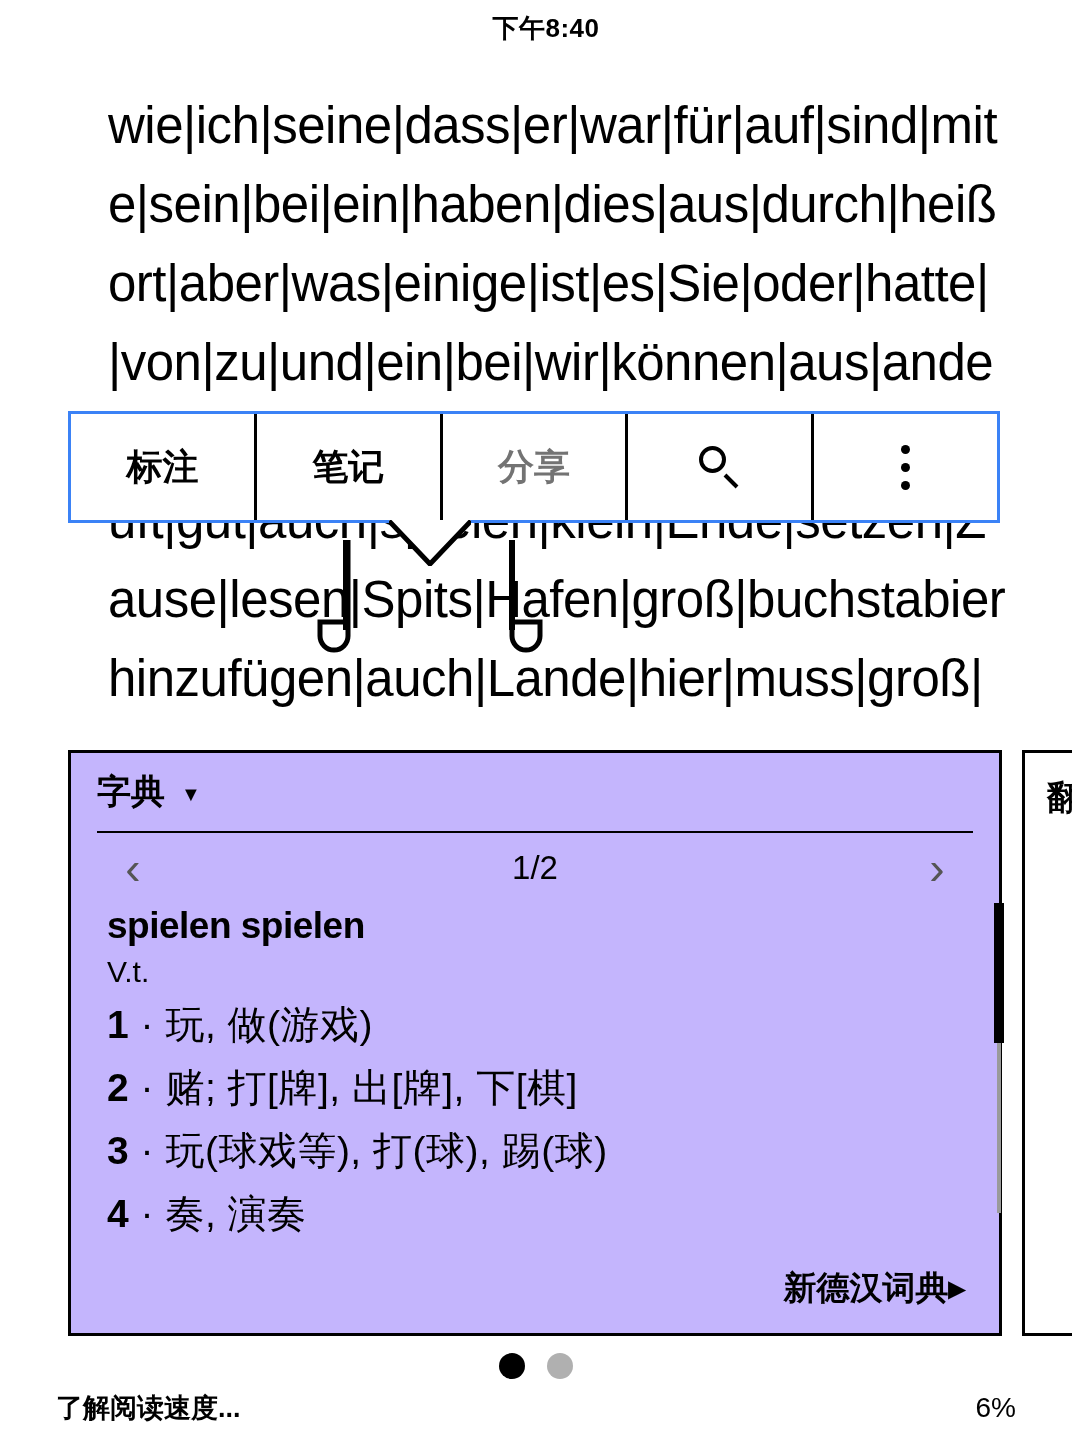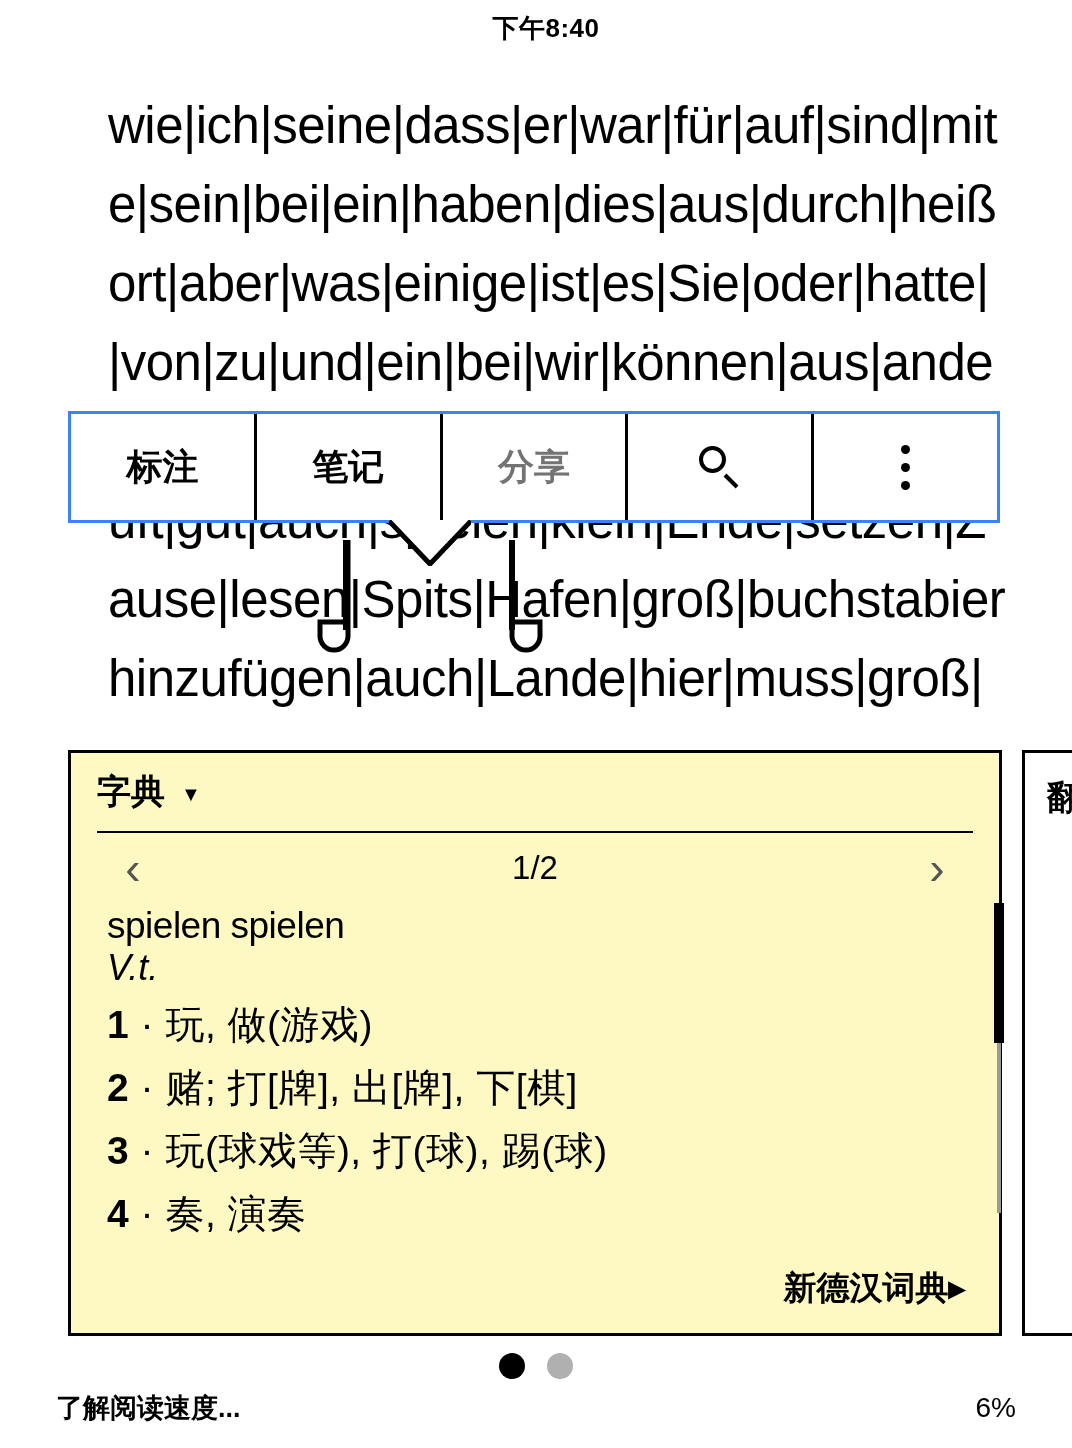--- a/index.html
+++ b/index.html
@@ -129,21 +129,21 @@
     z-index: 39;
   }
 
   
   .dict-card {
     position: absolute;
     top: 750px;
     left: 68px;
     width: 934px;
     height: 586px;
-    background: #fef9c3;
+    background: #c4b5fd;
     border: 3px solid #000000;
     box-sizing: border-box;
     z-index: 50;
   }
   .dict-head {
     height: 78px;
     display: flex;
     align-items: center;
     padding: 0 26px;
     font-size: 34px;
@@ -174,27 +174,26 @@
     width: 40px;
     text-align: center;
     user-select: none;
   }
   .dict-body {
     padding: 10px 36px 0 36px;
     position: relative;
   }
   .dict-word {
     font-size: 37px;
-    font-weight: 400;
+    font-weight: 700;
     letter-spacing: -0.5px;
   }
   .dict-pos {
-    font-size: 36px;
-    font-style: italic;
-    margin-top: 0;
+    font-size: 30px;
+    margin-top: 8px;
   }
   .dict-sense {
     font-size: 39px;
     margin-top: 9px;
     letter-spacing: 0.5px;
   }
   .dict-sense .num { font-weight: 700; }
   .dict-scroll {
     position: absolute;
     right: -2px;

